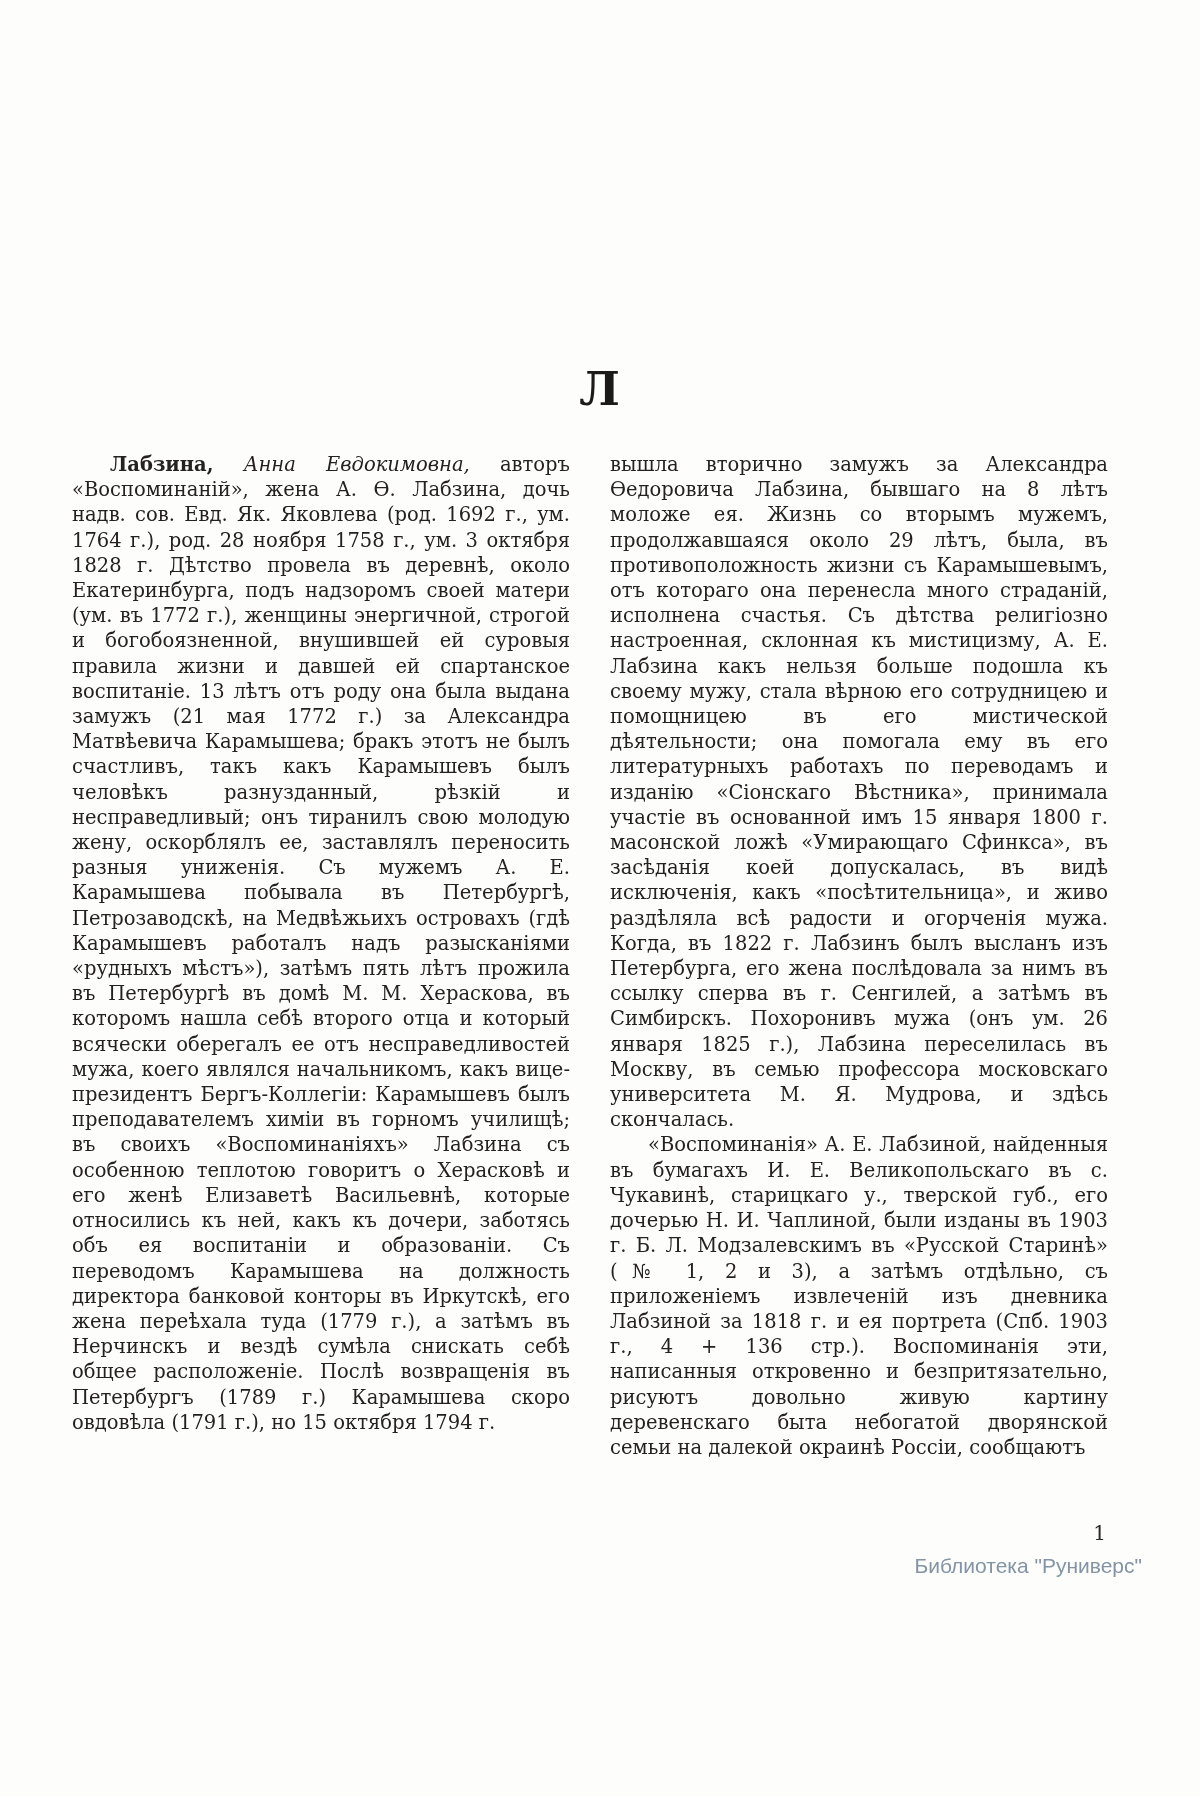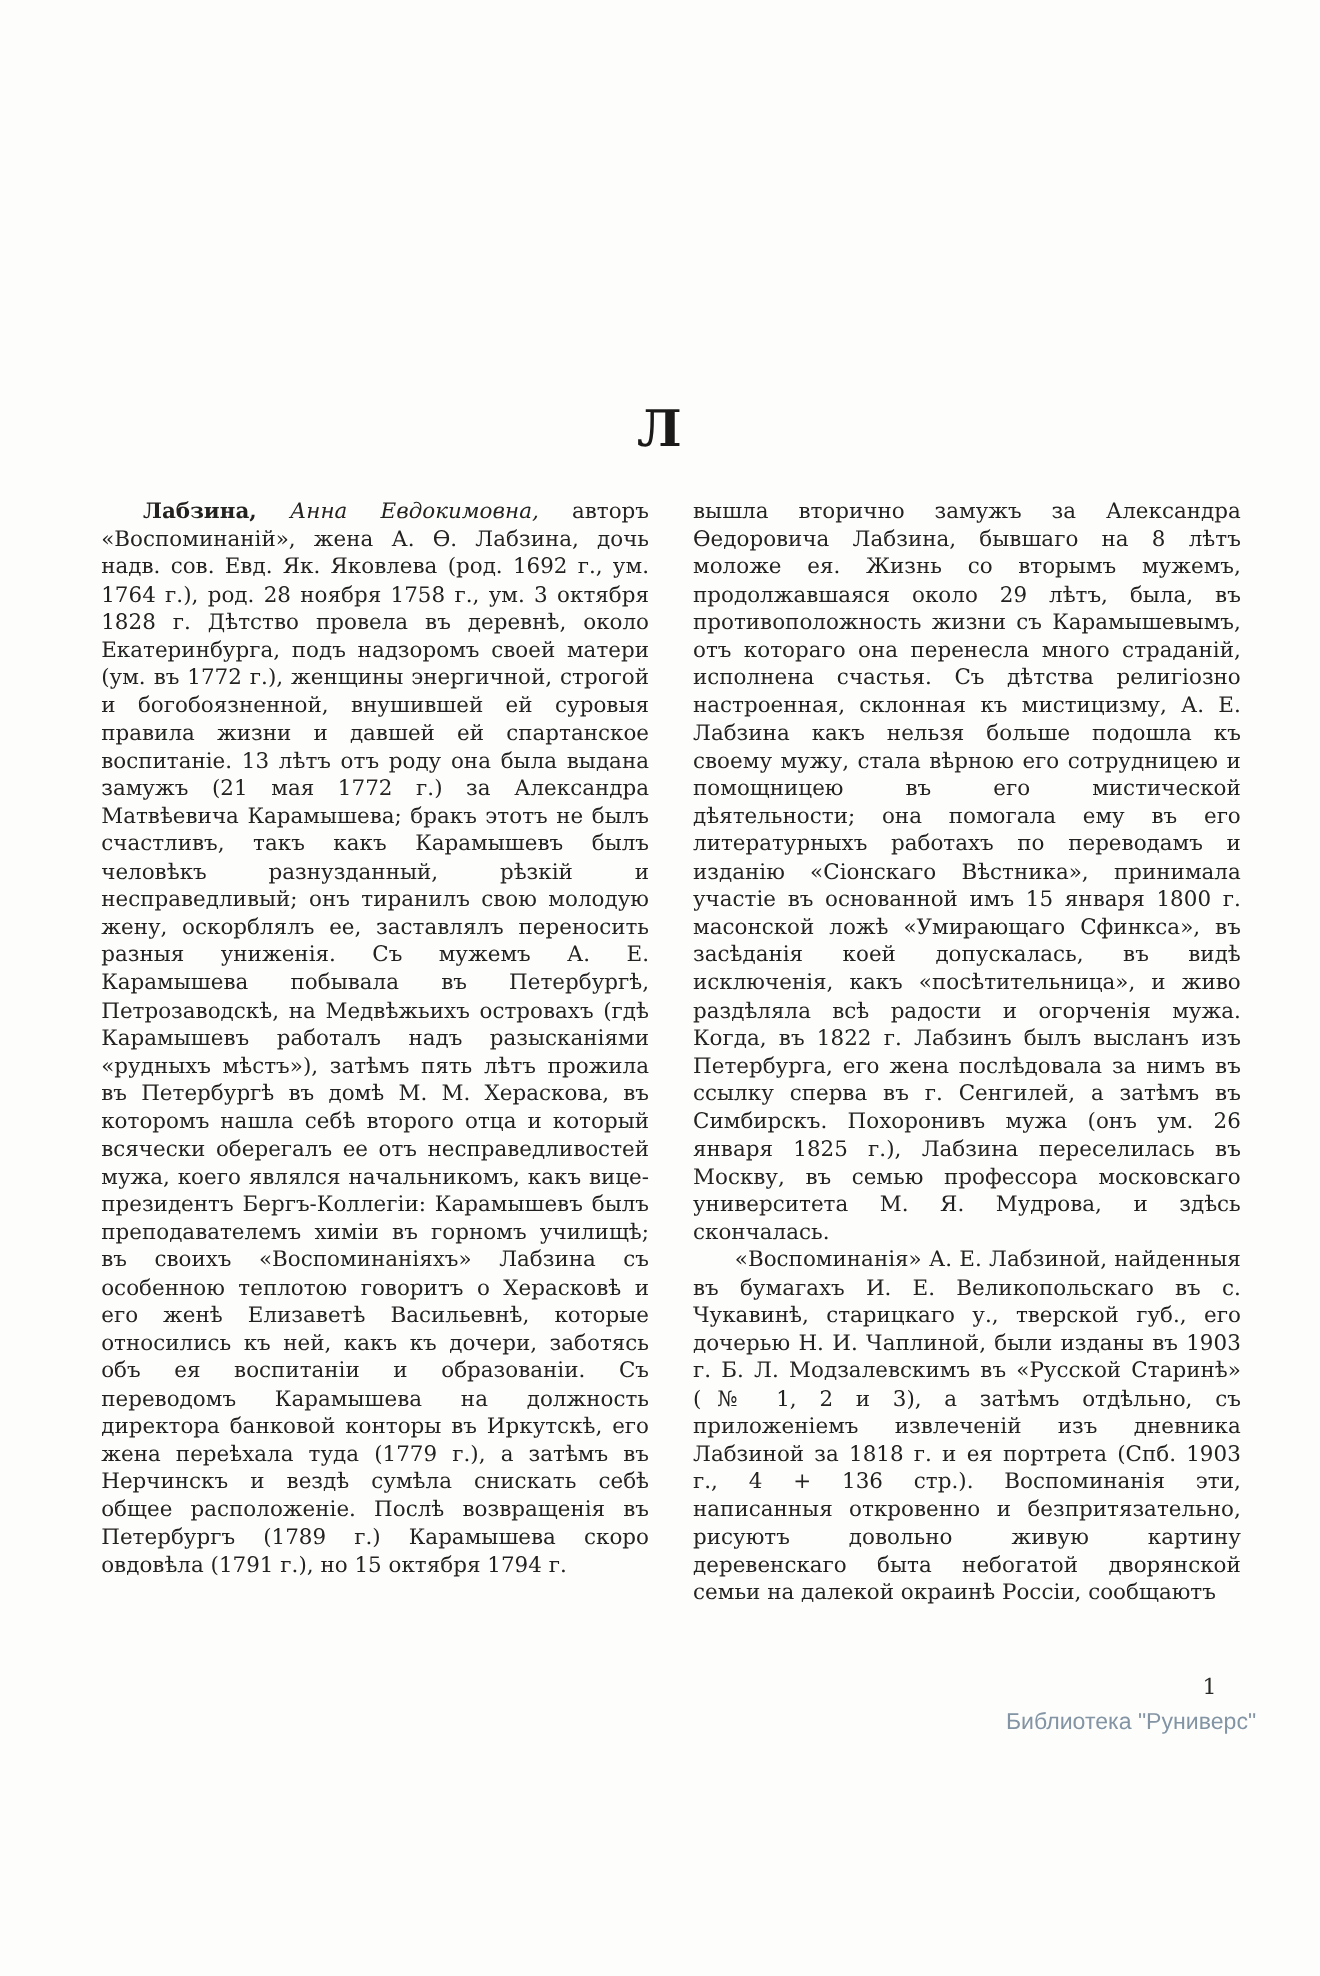--- a/index.html
+++ b/index.html
@@ -27,21 +27,21 @@
     text-align: center;
     font-size: 46px;
     font-weight: bold;
     letter-spacing: 1px;
     color: #1b1a18;
   }
 
   .columns {
     position: absolute;
     top: 452px;
-    left: 92px;
+    left: 72px;
     width: 1036px;
     display: flex;
     gap: 40px;
   }
 
   .col {
     width: 498px;
     font-size: 19.5px;
     line-height: 25.2px;
     text-align: justify;

